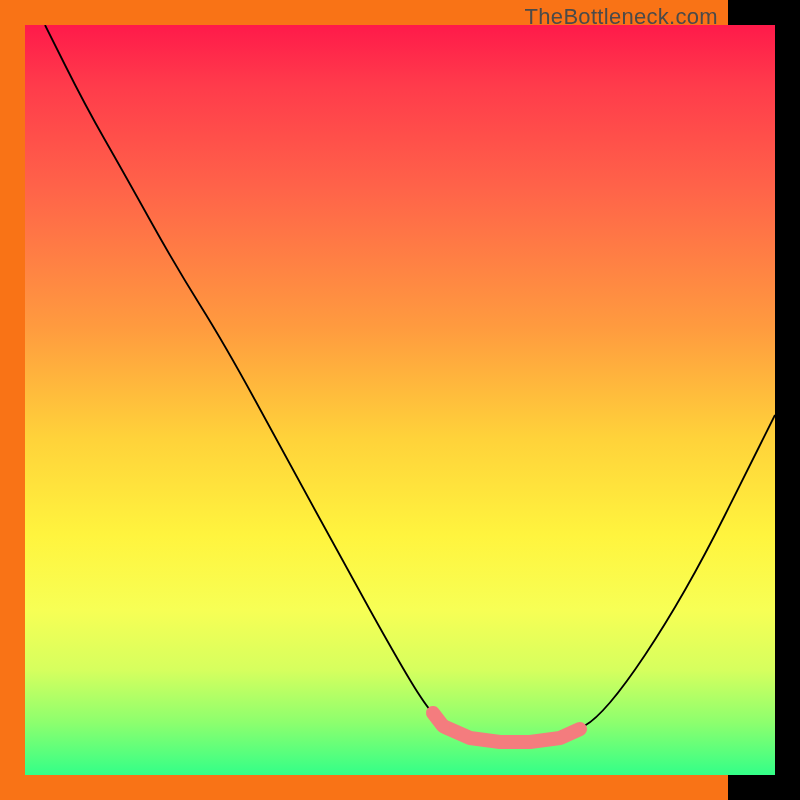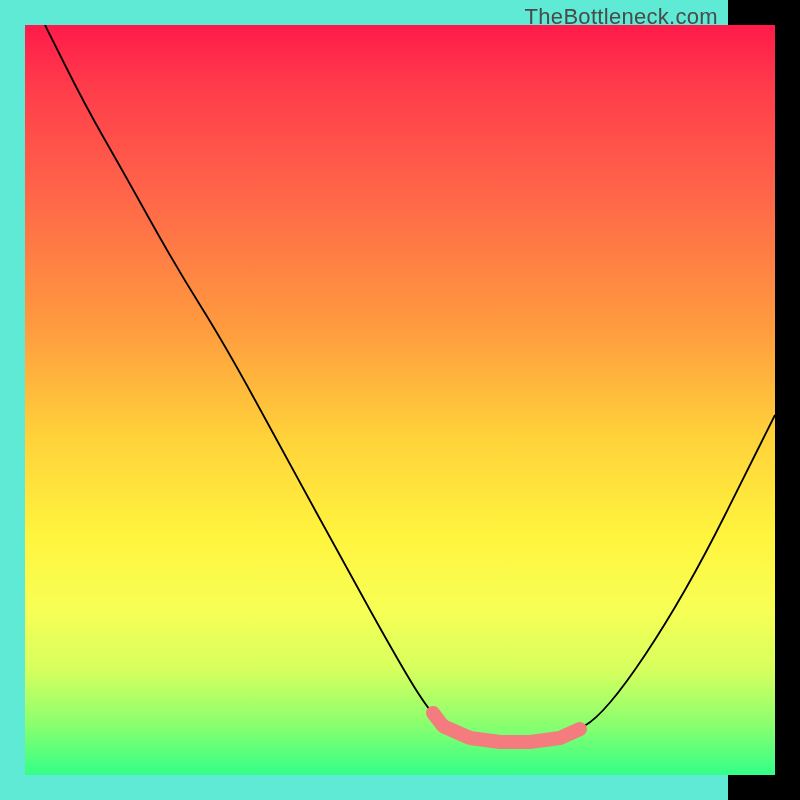--- a/index.html
+++ b/index.html
@@ -8,21 +8,21 @@
     width: 800px;
     height: 800px;
     background: #000;
     overflow: hidden;
     font-family: Arial, Helvetica, sans-serif;
   }
   .stage {
     position: relative;
     width: 728px;
     height: 800px;
-    background: #5eead4;
+    background: #f97316;
   }
   .watermark {
     position: absolute;
     top: 4px;
     right: 10px;
     color: #4a4a4a;
     font-size: 22px;
     font-weight: 500;
     letter-spacing: 0.3px;
     z-index: 5;

